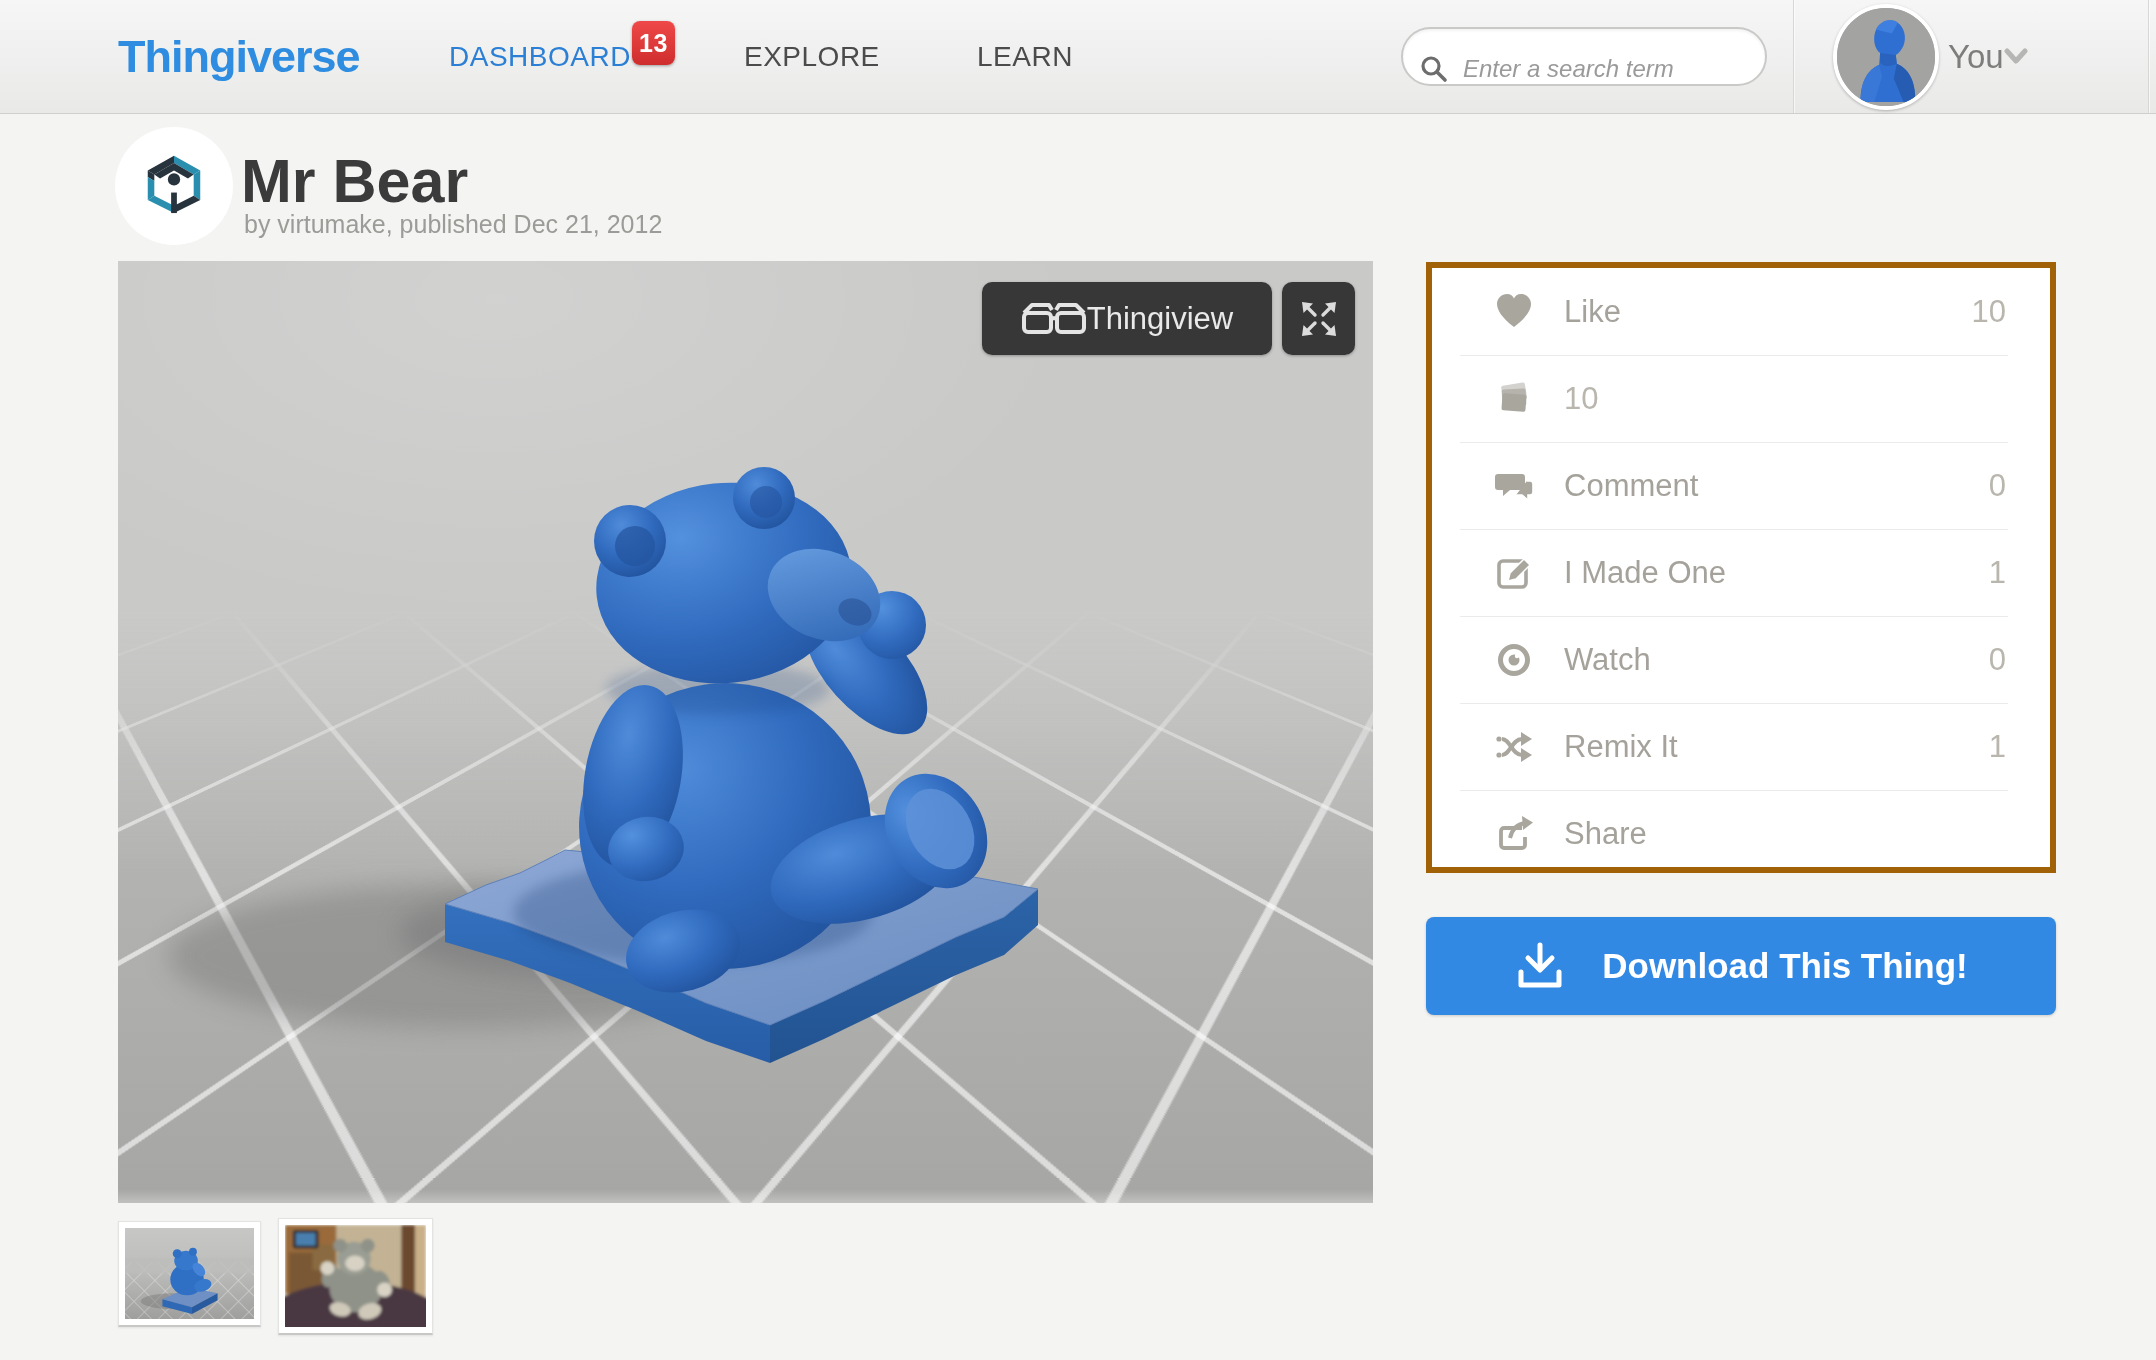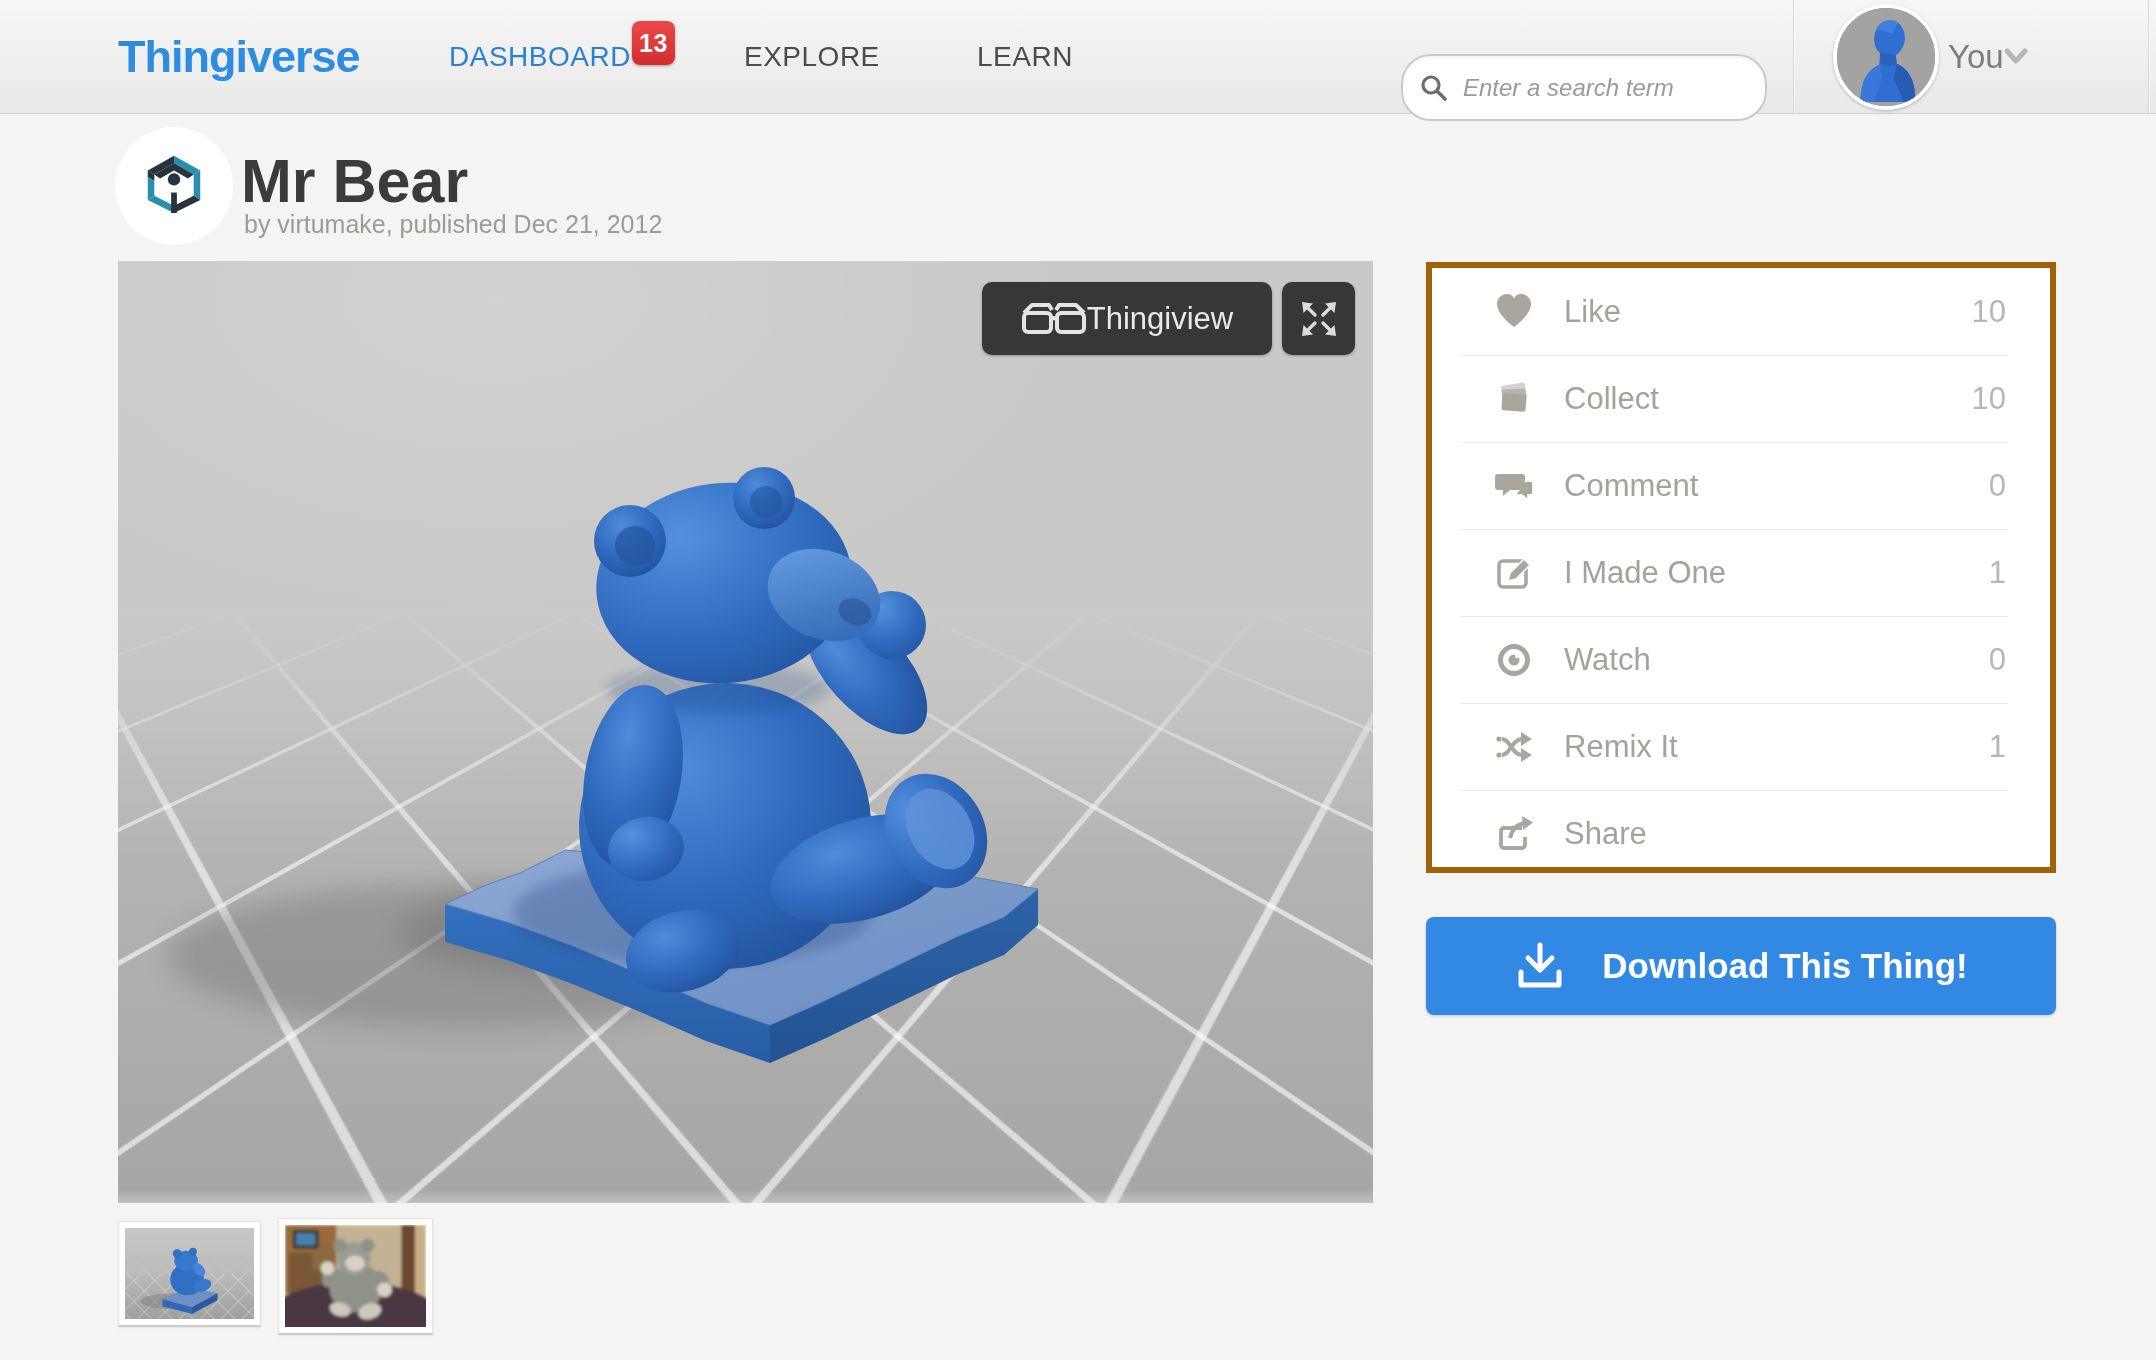--- a/index.html
+++ b/index.html
@@ -12,23 +12,23 @@
   .brand{position:absolute;left:118px;top:0;height:113px;display:flex;align-items:center;
          font-size:45px;font-weight:bold;color:#2e8de0;letter-spacing:-1px;cursor:pointer;}
   .nav-item{position:absolute;top:0;height:113px;display:flex;align-items:center;
             font-size:28px;color:#4b4b4b;cursor:pointer;letter-spacing:.5px;}
   .nav-item.active{color:#2b7fd4;}
   .nav-dashboard{left:449px;} .nav-explore{left:744px;} .nav-learn{left:977px;} .nav-create{left:1180px;}
   .badge{position:absolute;top:21px;right:-44px;min-width:24px;height:44px;padding:0 7px;
          background:linear-gradient(#ef4848,#cf2e2e);border-radius:8px;color:#fff;
          font-size:25px;font-weight:bold;display:flex;align-items:center;justify-content:center;
          box-shadow:0 1px 3px rgba(0,0,0,.35);}
-  .search{position:absolute;left:1401px;top:27px;width:366px;height:67px;box-sizing:border-box;
+  .search{position:absolute;left:1401px;top:27px;width:366px;height:59px;box-sizing:border-box;
           border:2px solid #c9c9c8;border-radius:30px;background:#fff;
-          box-shadow:inset 0 2px 3px rgba(0,0,0,.05);display:flex;align-items:center;padding:0 16px;margin-top:27px;}
+          box-shadow:inset 0 2px 3px rgba(0,0,0,.05);display:flex;align-items:flex-end;padding:0 16px;}
   .search svg{flex:none;margin-right:12px;}
   .search input{border:none;outline:none;background:transparent;width:100%;
                 font-family:"Liberation Sans",sans-serif;font-style:italic;font-size:24px;color:#555;}
   .search input::placeholder{color:#9a9a9a;}
   .nav-divider{position:absolute;top:0;bottom:0;width:1px;background:#d7d7d6;box-shadow:1px 0 0 rgba(255,255,255,.6);}
   .nav-div-1{left:1793px;} .nav-div-2{left:2148px;}
   .user-avatar{position:absolute;left:1833px;top:4px;width:106px;height:106px;border-radius:50%;
                background:#a3a3a2;border:4px solid #fff;box-sizing:border-box;overflow:hidden;
                box-shadow:0 1px 3px rgba(0,0,0,.25);cursor:pointer;}
   .user-menu{position:absolute;left:1948px;top:0;height:113px;display:flex;align-items:center;
@@ -336,21 +336,20 @@
       <span class="action-label">Like</span>
       <span class="action-count">10</span>
     </div>
 
     <div class="action-row">
       <svg class="action-icon" viewBox="0 0 40 40">
         <rect x="8" y="5" width="24" height="17" rx="2" fill="#a9a69e" opacity=".5" transform="rotate(-9 20 13)"></rect>
         <rect x="8" y="10" width="24" height="17" rx="2" fill="#a9a69e" opacity=".72" transform="rotate(-3 20 18)"></rect>
         <rect x="8" y="15" width="24" height="17" rx="2" fill="#a9a69e" transform="rotate(4 20 23)"></rect>
       </svg>
-      <span class="action-label">Collect</span>
       <span class="action-count">10</span>
     </div>
 
     <div class="action-row">
       <svg class="action-icon" viewBox="0 0 40 40">
         <path d="M4,8 h24 a3,3 0 0 1 3,3 v10 a3,3 0 0 1 -3,3 h-12 l-7,6 v-6 h-5 a3,3 0 0 1 -3,-3 v-10 a3,3 0 0 1 3,-3 Z" fill="#a9a69e"></path>
         <path d="M33,15 h3 a3,3 0 0 1 3,3 v8 a3,3 0 0 1 -3,3 h-2 v5 l-6,-5 h-6" fill="#a9a69e" stroke="#fff" stroke-width="1.6"></path>
       </svg>
       <span class="action-label">Comment</span>
       <span class="action-count">0</span>

